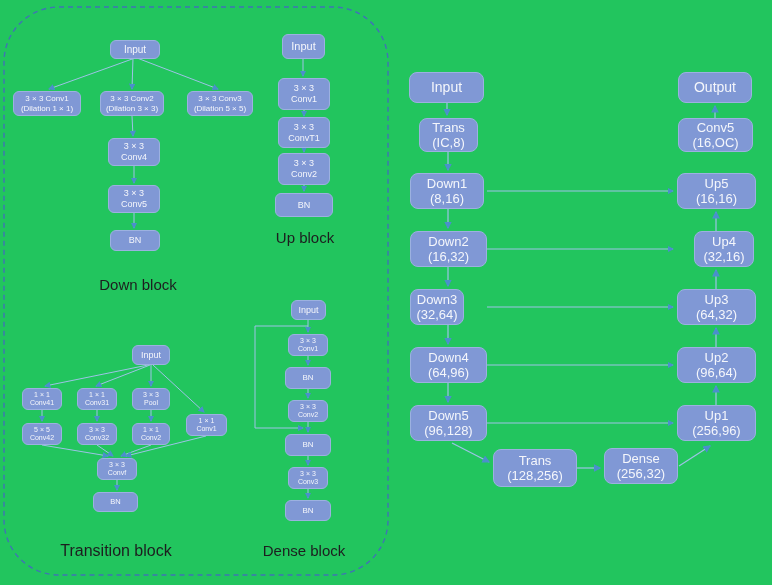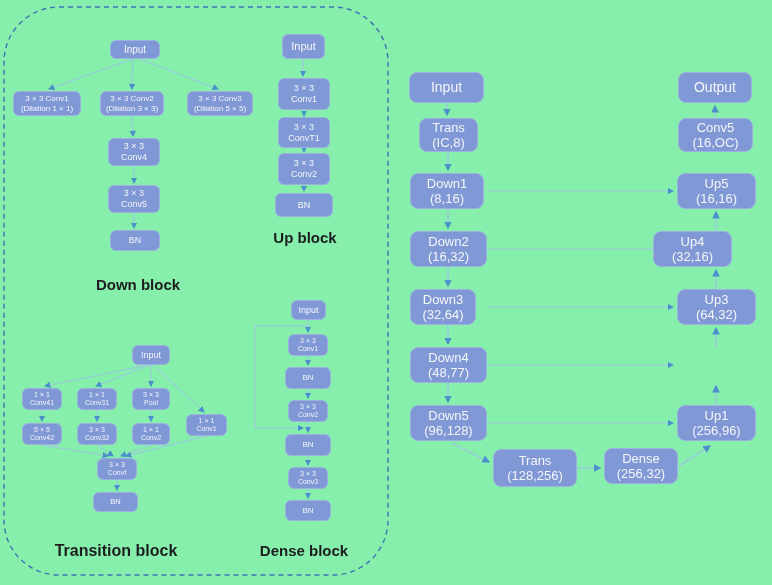--- a/index.html
+++ b/index.html
@@ -1,31 +1,31 @@
 <!DOCTYPE html>
 <html style="--node-fill: #8098d5; --node-border: #9cb1e0; --node-text: #f4f6fb; --arrow-line: #9dc3e6; --arrow-head: #4b8fcc; --panel-border: #3f74b4; --caption-text: #1d1d1f;"><head>
 <meta charset="utf-8">
 <style>
   html,body { margin:0; padding:0; background:#ffffff; }
   .canvas {
-    position:relative; width:772px; height:585px; background:#86efac;
+    position:relative; width:772px; height:585px; background:#22c55e;
     font-family:"Liberation Sans", sans-serif; overflow:hidden;
   }
   .node {
     position:absolute; box-sizing:border-box;
     background:var(--node-fill,#8098d5);
     border:1px solid var(--node-border,#9cb1e0);
     border-radius:6px;
     color:var(--node-text,#f4f6fb);
     display:flex; align-items:center; justify-content:center;
     text-align:center; white-space:pre-line; line-height:1.18;
   }
   .big { border-radius:8px; }
   .caption {
-    position:absolute; text-align:center; font-weight:bold;
+    position:absolute; text-align:center; font-weight:normal;
     color:var(--caption-text,#1d1d1f); white-space:nowrap;
   }
   svg.layer { position:absolute; left:0; top:0; pointer-events:none; }
   .al { stroke:var(--arrow-line,#9dc3e6); stroke-width:1; fill:none; marker-end:url(#ah); }
   .al2 { stroke:var(--arrow-line,#9dc3e6); stroke-width:1.2; fill:none; marker-end:url(#ah); }
   .ahp { fill:var(--arrow-head,#4b8fcc); }
   .panel-border { fill:none; stroke:var(--panel-border,#3f74b4); stroke-width:1.4; stroke-dasharray:5 4; }
 </style>
 </head>
 <body>
@@ -167,38 +167,40 @@
   <div class="node" style="left:285px;top:500px;width:46px;height:21px;font-size:8px">BN</div>
   <div class="caption" style="left:234px;top:542px;width:140px;font-size:15px">Dense block</div>
 
   <div class="node big" style="left:409px;top:72px;width:75px;height:31px;font-size:14px">Input</div>
   <div class="node big" style="left:419px;top:118px;width:59px;height:34px;font-size:13px">Trans
 (IC,8)</div>
   <div class="node big" style="left:410px;top:173px;width:74px;height:36px;font-size:13px">Down1
 (8,16)</div>
   <div class="node big" style="left:410px;top:231px;width:77px;height:36px;font-size:13px">Down2
 (16,32)</div>
-  <div class="node big" style="left:410px;top:289px;width:66px;height:36px;font-size:13px">Down3
+  <div class="node big" style="left:410px;top:289px;width:54px;height:36px;font-size:13px">Down3
 (32,64)</div>
   <div class="node big" style="left:410px;top:347px;width:77px;height:36px;font-size:13px">Down4
-(48,77)</div>
+(64,96)</div>
   <div class="node big" style="left:410px;top:405px;width:77px;height:36px;font-size:13px">Down5
 (96,128)</div>
 
   <div class="node big" style="left:493px;top:449px;width:84px;height:38px;font-size:13px">Trans
 (128,256)</div>
   <div class="node big" style="left:604px;top:448px;width:74px;height:36px;font-size:13px">Dense
 (256,32)</div>
 
   <div class="node big" style="left:678px;top:72px;width:74px;height:31px;font-size:14px">Output</div>
   <div class="node big" style="left:678px;top:118px;width:75px;height:34px;font-size:13px">Conv5
 (16,OC)</div>
   <div class="node big" style="left:677px;top:173px;width:79px;height:36px;font-size:13px">Up5
 (16,16)</div>
-  <div class="node big" style="left:653px;top:231px;width:79px;height:36px;font-size:13px">Up4
+  <div class="node big" style="left:694px;top:231px;width:60px;height:36px;font-size:13px">Up4
 (32,16)</div>
   <div class="node big" style="left:677px;top:289px;width:79px;height:36px;font-size:13px">Up3
 (64,32)</div>
+  <div class="node big" style="left:677px;top:347px;width:79px;height:36px;font-size:13px">Up2
+(96,64)</div>
   <div class="node big" style="left:677px;top:405px;width:79px;height:36px;font-size:13px">Up1
 (256,96)</div>
 
 
 </div>
 
 </body></html>

